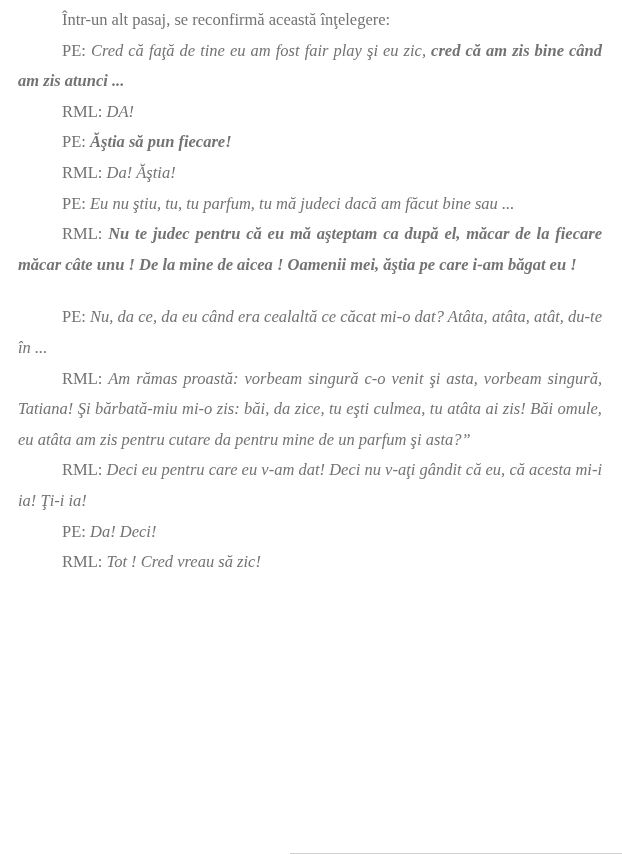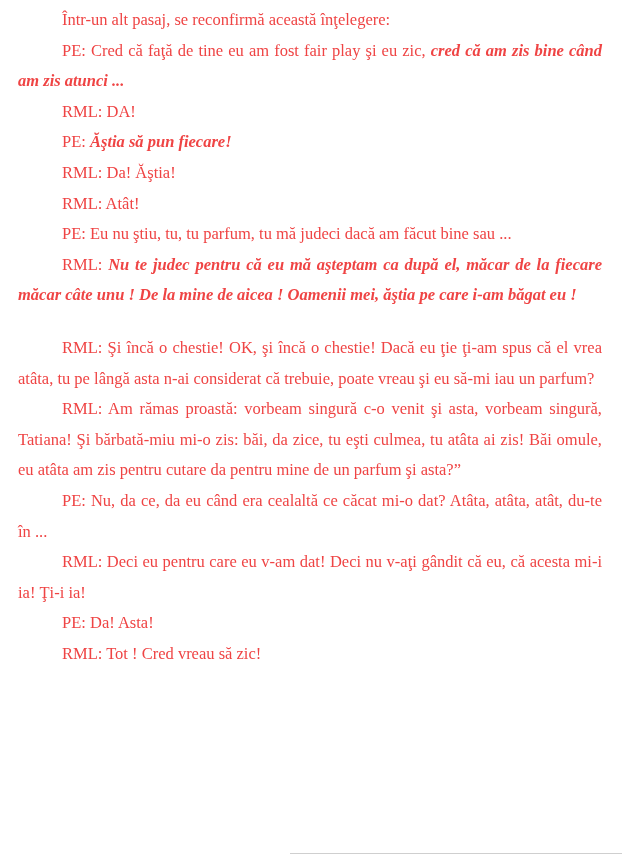--- a/index.html
+++ b/index.html
@@ -10,33 +10,34 @@
   .page {
     position: relative;
     width: 622px;
     height: 854px;
     box-sizing: border-box;
     background: #ffffff;
     padding: 5px 20px 0 18px;
     font-family: "Liberation Serif", "DejaVu Serif", serif;
     font-size: 16.5px;
     line-height: 30.6px;
-    color: #ef4444;
+    color: #737373;
     overflow: hidden;
   }
   .para {
     margin: 0;
     text-indent: 44px;
     text-align: justify;
   }
   .seg-regular {
     font-style: normal;
     font-weight: normal;
   }
   .seg-italic {
+    font-style: italic;
     font-weight: normal;
   }
   .seg-bold-italic {
     font-style: italic;
     font-weight: bold;
   }
   .spacer {
     height: 22px;
   }
   .artifact-line {
@@ -51,25 +52,23 @@
 </head>
 <body>
 
 <div class="page">
   <div id="content">
       <p class="para"><span class="seg-regular">Într-un alt pasaj, se reconfirmă această înţelegere:</span></p>
       <p class="para"><span class="seg-regular">PE: </span><span class="seg-italic">Cred că faţă de tine eu am fost fair play şi eu zic, </span><span class="seg-bold-italic">cred că am zis bine când am zis atunci ...</span></p>
       <p class="para"><span class="seg-regular">RML: </span><span class="seg-italic">DA!</span></p>
       <p class="para"><span class="seg-regular">PE: </span><span class="seg-bold-italic">Ăştia  să pun fiecare!</span></p>
       <p class="para"><span class="seg-regular">RML: </span><span class="seg-italic">Da! Ăştia!</span></p>
-      <p class="para"><span class="seg-regular">RML: </span><span class="seg-italic">Atât!</span></p>
       <p class="para"><span class="seg-regular">PE: </span><span class="seg-italic">Eu nu ştiu, tu, tu parfum, tu mă judeci dacă am făcut bine sau ...</span></p>
       <p class="para"><span class="seg-regular">RML: </span><span class="seg-bold-italic">Nu te judec pentru că eu mă aşteptam ca după el, măcar de la fiecare măcar câte unu ! De la mine de aicea ! Oamenii mei, ăştia pe care i-am băgat eu !</span></p>
       <div class="spacer"></div>
-      <p class="para"><span class="seg-regular">RML: </span><span class="seg-italic">Şi încă o chestie! OK, şi încă o chestie! Dacă eu ţie ţi-am spus că el vrea atâta, tu pe lângă asta n-ai considerat că trebuie, poate vreau şi eu să-mi iau un parfum?</span></p>
+      <p class="para"><span class="seg-regular">PE: </span><span class="seg-italic">Nu, da ce, da eu când era cealaltă ce căcat mi-o dat? Atâta, atâta, atât, du-te în ...</span></p>
       <p class="para"><span class="seg-regular">RML: </span><span class="seg-italic">Am rămas proastă: vorbeam singură c-o venit şi asta, vorbeam singură, Tatiana! Şi bărbată-miu mi-o zis: băi, da zice, tu eşti culmea, tu atâta ai zis! Băi omule, eu atâta am zis pentru cutare da pentru mine de un parfum şi asta?”</span></p>
-      <p class="para"><span class="seg-regular">PE: </span><span class="seg-italic">Nu, da ce, da eu când era cealaltă ce căcat mi-o dat? Atâta, atâta, atât, du-te în ...</span></p>
       <p class="para"><span class="seg-regular">RML: </span><span class="seg-italic">Deci eu pentru care eu v-am dat! Deci nu v-aţi gândit că eu, că acesta mi-i ia! Ţi-i ia!</span></p>
-      <p class="para"><span class="seg-regular">PE: </span><span class="seg-italic">Da! Asta!</span></p>
+      <p class="para"><span class="seg-regular">PE: </span><span class="seg-italic">Da! Deci!</span></p>
       <p class="para"><span class="seg-regular">RML: </span><span class="seg-italic">Tot ! Cred vreau să zic!</span></p>
     </div>
   <div class="artifact-line"></div>
 </div>
 
 </body></html>

